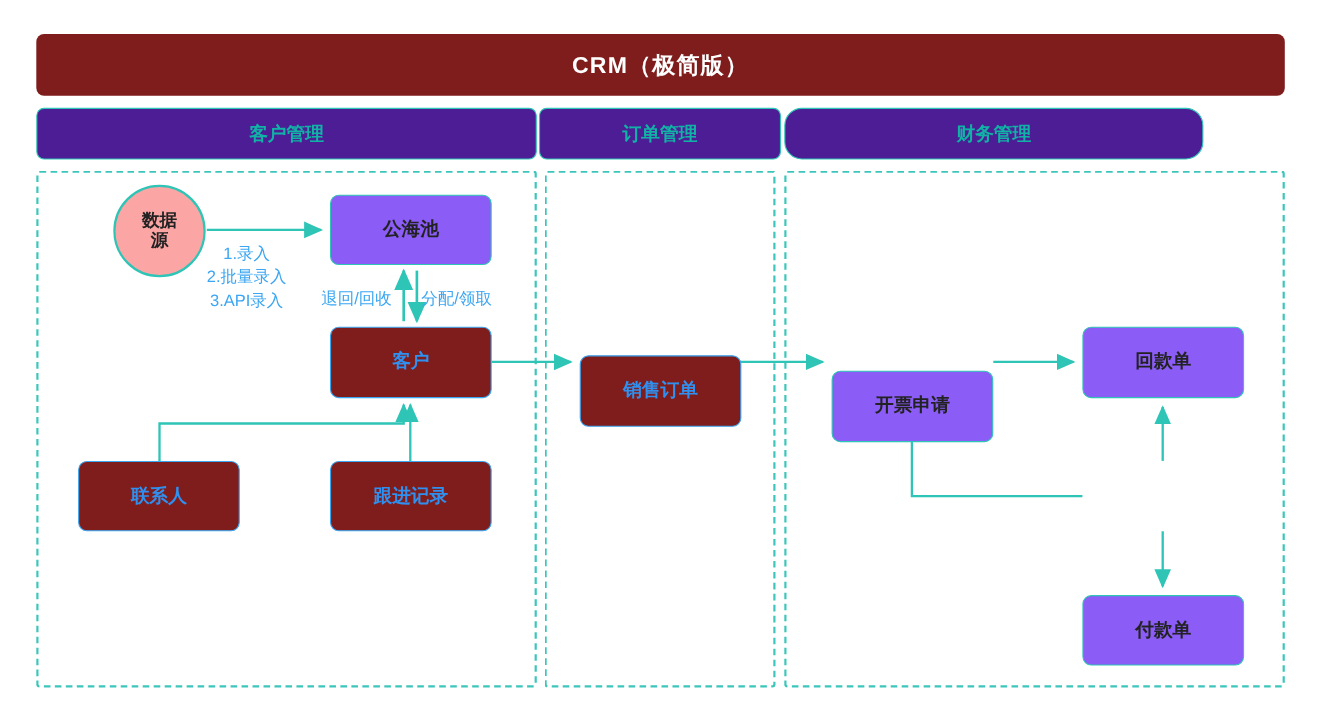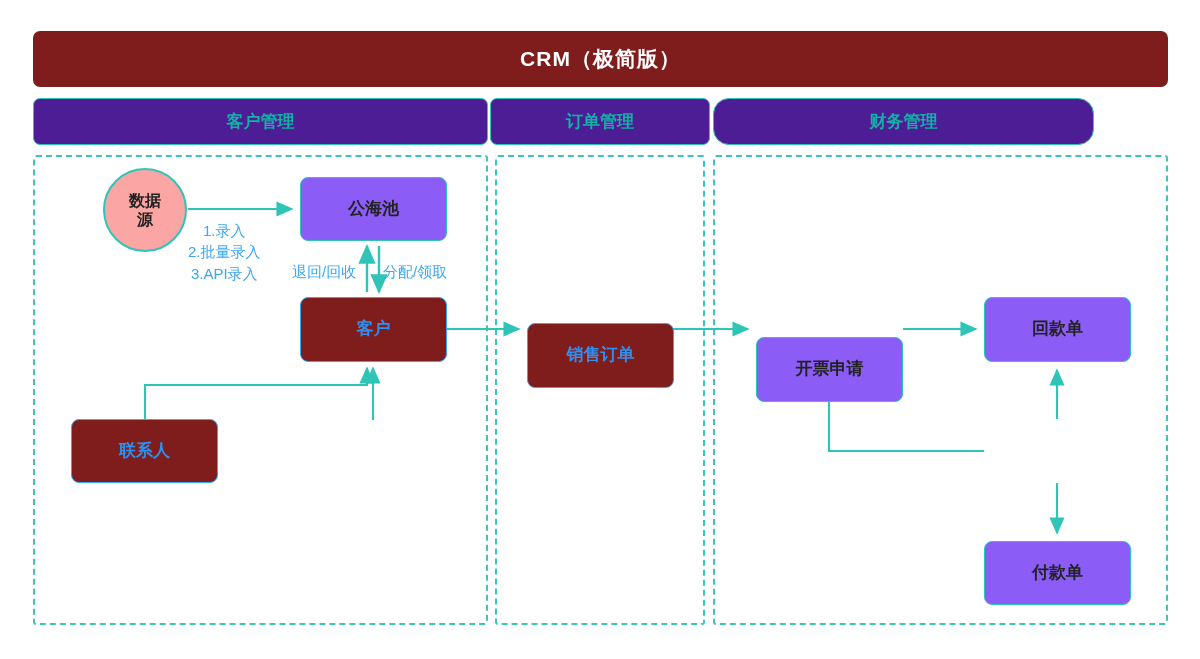--- a/index.html
+++ b/index.html
@@ -155,20 +155,21 @@
     <span>数据</span>
     <span>源</span>
   </div>
 
   <div class="node teal" style="left:300px; top:177px; width:147px; height:64px;">公海池</div>
 
   <div class="node blue" style="left:300px; top:297px; width:147px; height:65px;">客户</div>
 
   <div class="node blue" style="left:71px; top:419px; width:147px; height:64px;">联系人</div>
 
+  <div class="node blue" style="left:300px; top:419px; width:147px; height:64px;">跟进记录</div>
 
 
   <div class="node blue" style="left:527px; top:297px; width:147px; height:65px;margin-top:26px;">销售订单</div>
 
   <div class="node teal" style="left:756px; top:297px; width:147px; height:65px;margin-top:40px;">开票申请</div>
 
   <div class="node teal" style="left:984px; top:297px; width:147px; height:65px;">回款单</div>
 
 
   <div class="node teal" style="left:984px; top:541px; width:147px; height:64px;">付款单</div>

